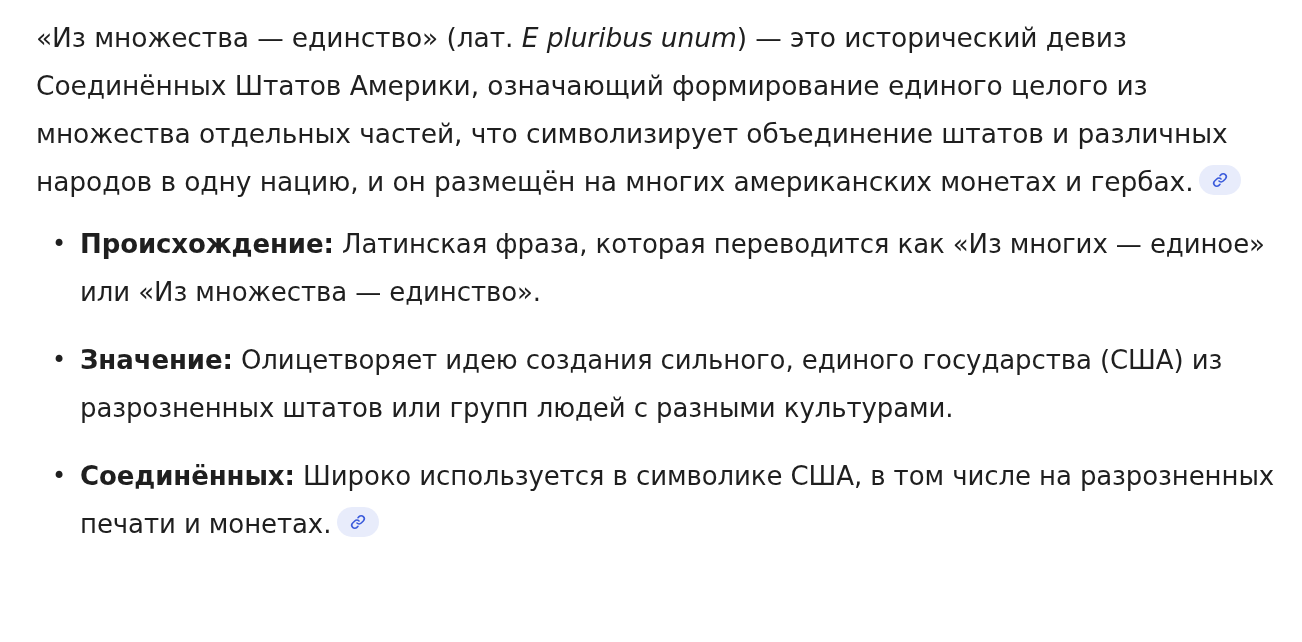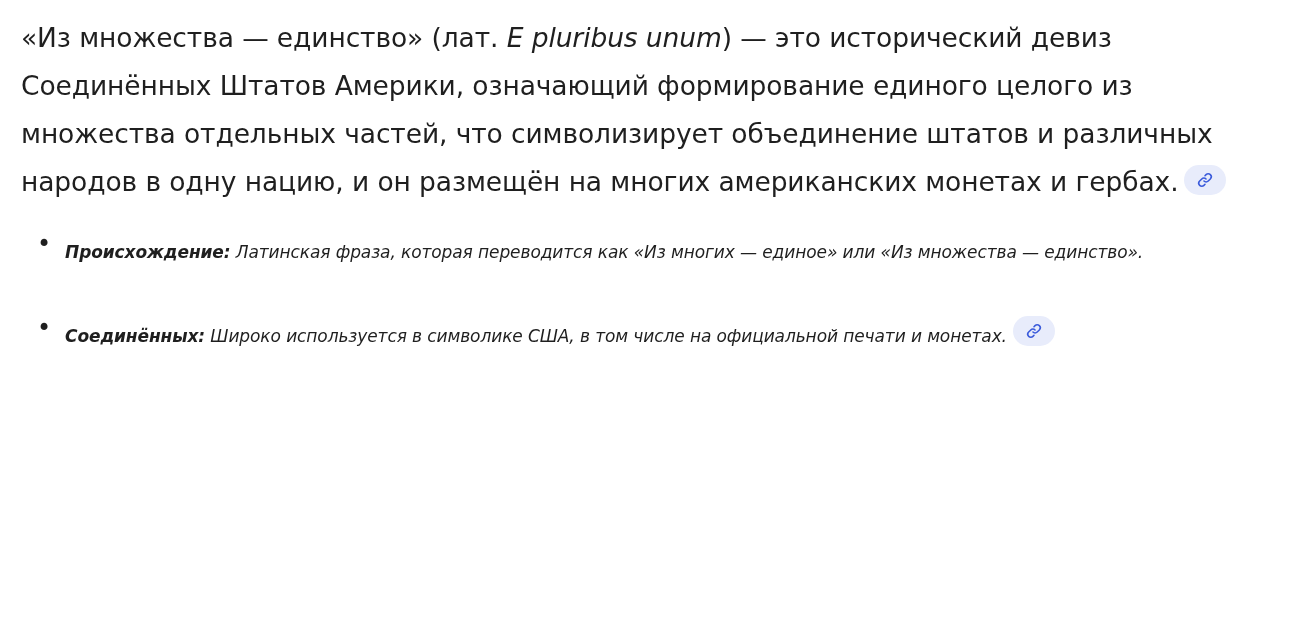--- a/index.html
+++ b/index.html
@@ -8,47 +8,46 @@
     background: #ffffff;
   }
   body {
     width: 1302px;
     height: 642px;
     overflow: hidden;
     font-family: "DejaVu Sans", "Liberation Sans", sans-serif;
     color: #1f1f1f;
   }
   .page {
-    padding: 14px 22px 0 21px;
+    padding: 14px 22px 0 36px;
     box-sizing: border-box;
   }
   .intro {
     font-size: 26.5px;
     line-height: 48px;
     letter-spacing: -0.1px;
     margin: 0 0 14px 0;
     max-width: 1268px;
   }
   .intro i {
     font-style: italic;
   }
   .bullets {
     list-style: none;
     margin: 0;
     padding: 0;
   }
   .bullets li {
     position: relative;
-    font-size: 17px;
-    line-height: 64px;
+    font-size: 26px;
+    line-height: 48px;
     letter-spacing: -0.1px;
     padding-left: 44px;
     margin-bottom: 20px;
     max-width: 1270px;
-    font-style: italic;
   }
   .bullets li::before {
     content: "•";
     position: absolute;
     left: 16px;
     top: 0;
     font-size: 24px;
     line-height: 48px;
     color: #1f1f1f;
   }
@@ -78,21 +77,22 @@
 
   <p class="intro"><span>«Из множества — единство» (лат. </span><i>E pluribus unum</i><span>) — это исторический девиз Соединённых Штатов Америки, означающий формирование единого целого из множества отдельных частей, что символизирует объединение штатов и различных народов в одну нацию, и он размещён на многих американских монетах и гербах.</span><span class="cite">
         <svg width="18" height="18" viewBox="0 0 24 24" fill="none" stroke="#3b5bdb" stroke-width="2.1" stroke-linecap="round" stroke-linejoin="round">
           <path d="M10.6 13.4a4 4 0 0 0 5.7 0l2.8-2.8a4 4 0 0 0-5.7-5.7l-1.4 1.4"></path>
           <path d="M13.4 10.6a4 4 0 0 0-5.7 0l-2.8 2.8a4 4 0 0 0 5.7 5.7l1.4-1.4"></path>
         </svg>
       </span></p>
 
   <ul class="bullets">
     <li><b>Происхождение:</b><span> Латинская фраза, которая переводится как «Из многих — единое» или «Из множества — единство».</span></li>
-    <li><b>Соединённых:</b><span> Широко используется в символике США, в том числе на официальной печати и монетах.</span><span class="cite">
+    <li><b>Значение:</b><span> Олицетворяет идею создания сильного, единого государства (США) из разрозненных штатов или групп людей с разными культурами.</span></li>
+    <li><b>Соединённых:</b><span> Широко используется в символике США, в том числе на разрозненных печати и монетах.</span><span class="cite">
           <svg width="18" height="18" viewBox="0 0 24 24" fill="none" stroke="#3b5bdb" stroke-width="2.1" stroke-linecap="round" stroke-linejoin="round">
             <path d="M10.6 13.4a4 4 0 0 0 5.7 0l2.8-2.8a4 4 0 0 0-5.7-5.7l-1.4 1.4"></path>
             <path d="M13.4 10.6a4 4 0 0 0-5.7 0l-2.8 2.8a4 4 0 0 0 5.7 5.7l1.4-1.4"></path>
           </svg>
         </span></li>
   </ul>
 
 </div>
 
 </body></html>

